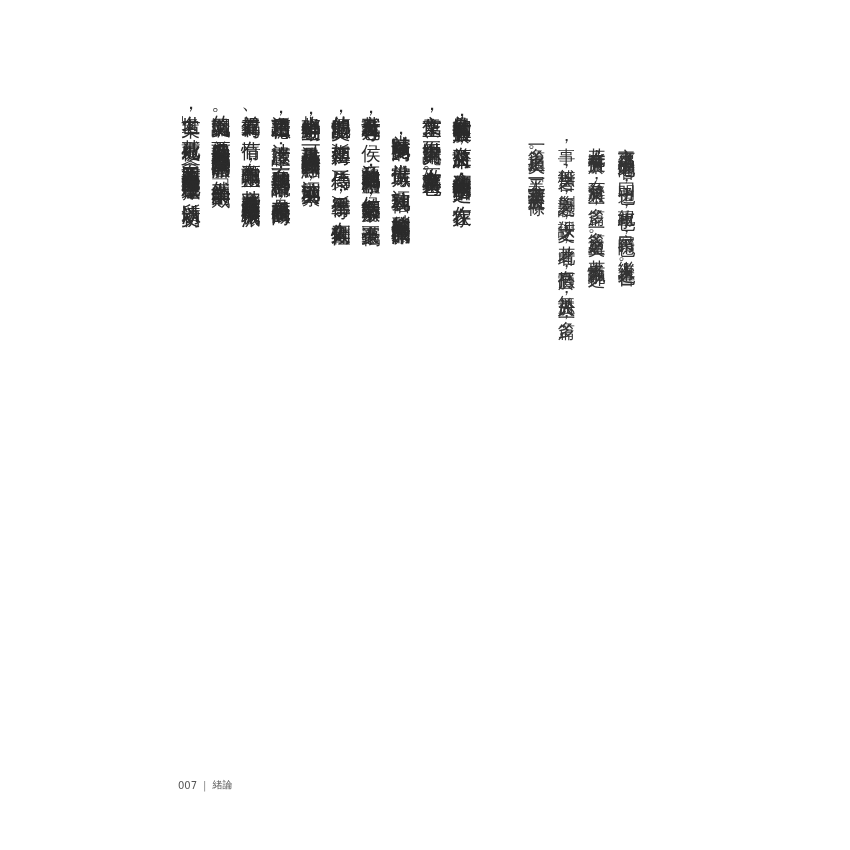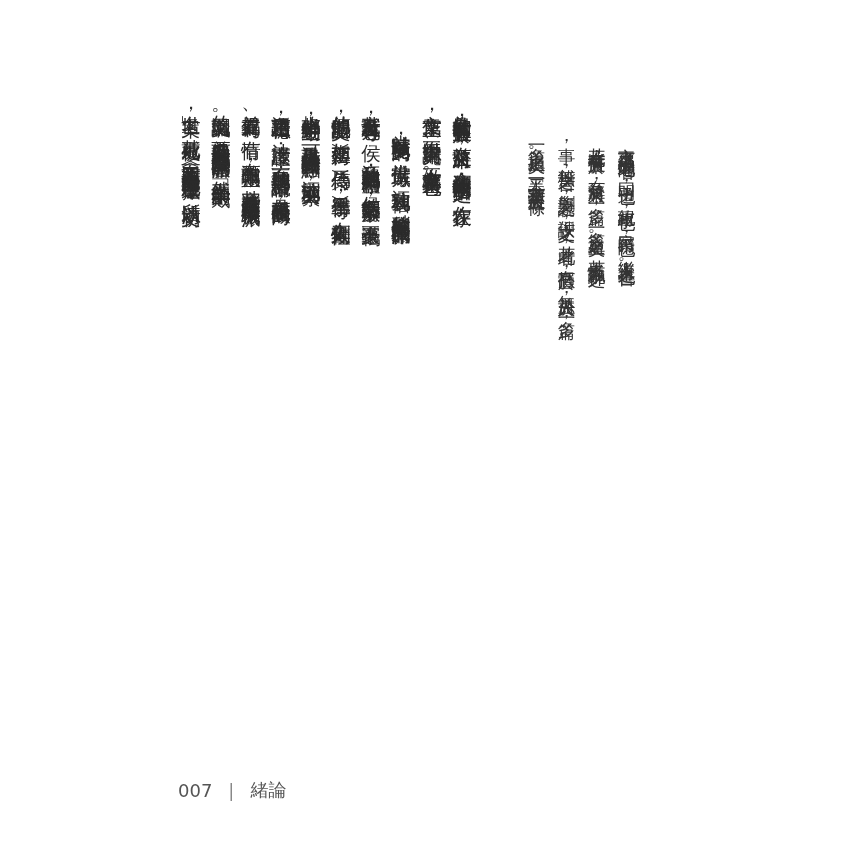--- a/index.html
+++ b/index.html
@@ -8,22 +8,22 @@
     font-family: "DejaVu Serif", "Liberation Serif", serif; color: #2a2a2a;
   }
   .page { position: absolute; left: 0; top: 0; width: 850px; height: 850px; }
   .col {
     position: absolute; writing-mode: vertical-rl; text-orientation: upright;
     white-space: nowrap; line-height: 1;
   }
   .quote .col { font-size: 17.6px; letter-spacing: 1.6px; color: #333; top: 134px; }
   .body .col { font-size: 19.4px; letter-spacing: 1.0px; color: #2b2b2b; top: 100px; }
   .footer {
-    position: absolute; left: 178px; top: 778px; font-size: 18px; color: #555;
-    font-family: "DejaVu Sans", "Liberation Sans", sans-serif; display: flex; align-items: center; gap: 16px;
+    position: absolute; left: 178px; top: 778px; font-size: 10px; color: #555;
+    font-family: "DejaVu Sans", "Liberation Sans", sans-serif; display: flex; align-items: center; gap: 6px;
   }
   .footer .sep { color: #888; }
 </style>
 </head>
 <body>
 
 <div class="page">
 
   <div class="quote">
     <div class="col" style="left:617px">文之不可絕於天地間者，曰明道也，紀政事也，察民隱也，樂道人之善也。</div>

